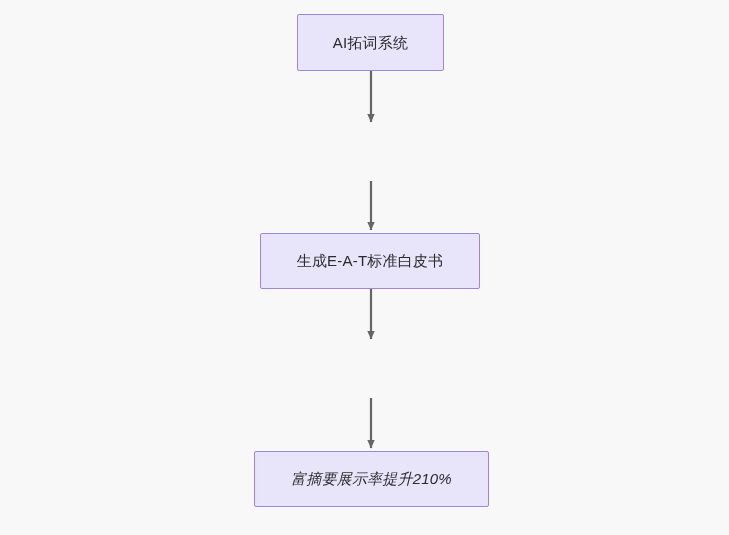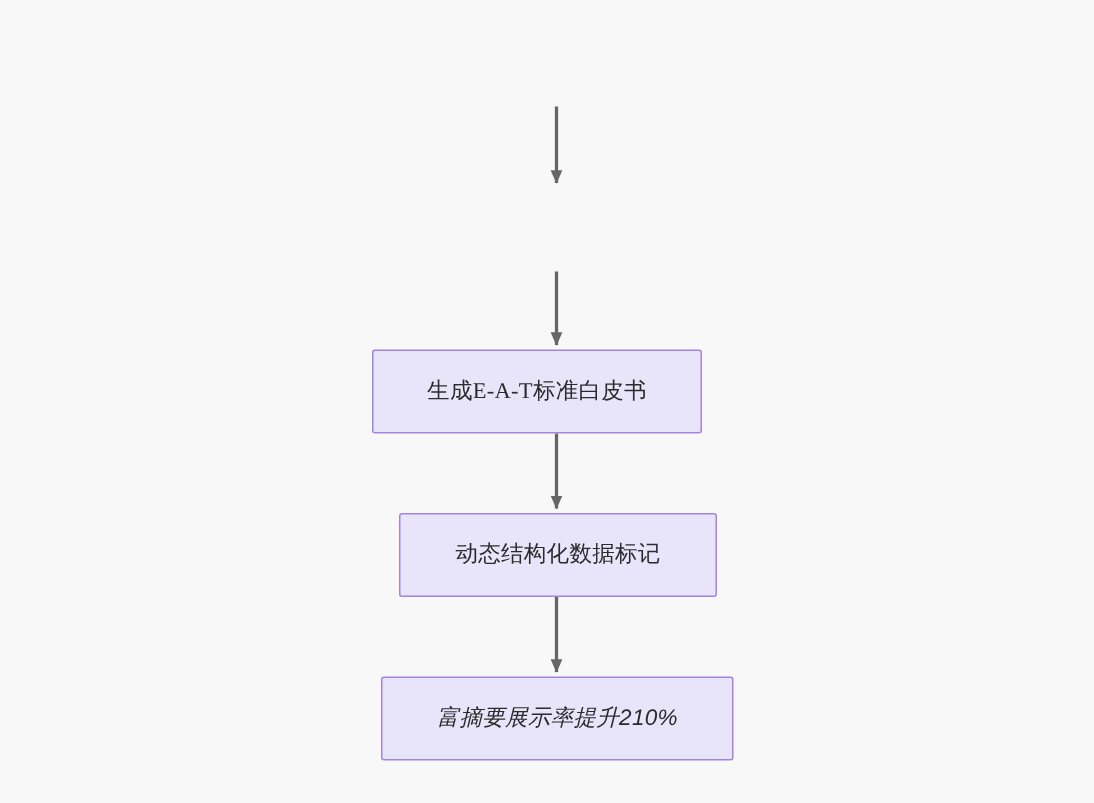--- a/index.html
+++ b/index.html
@@ -64,27 +64,27 @@
       <line x1="371" y1="181" x2="371" y2="230" stroke="#666666" stroke-width="2.2" marker-end="url(#arrowhead)"></line>
     </g>
     <g>
       <line x1="371" y1="289" x2="371" y2="339" stroke="#666666" stroke-width="2.2" marker-end="url(#arrowhead)"></line>
     </g>
     <g>
       <line x1="371" y1="398" x2="371" y2="448" stroke="#666666" stroke-width="2.2" marker-end="url(#arrowhead)"></line>
     </g>
   </svg>
 
+  <div class="node" style="left:297px; top:14px; width:147px; height:57px;">
+    <span class="node-label">AI拓词系统</span>
+  </div>
 
 
-  <div class="node" style="left:248px; top:233px; width:220px; height:56px;font-family:Liberation Serif, serif;">
+  <div class="node" style="left:260px; top:233px; width:220px; height:56px;">
     <span class="node-label">生成E-A-T标准白皮书</span>
   </div>
 
-  <div class="node" style="left:266px; top:342px; width:212px; height:56px;">
-    <span class="node-label">动态结构化数据标记</span>
-  </div>
 
   <div class="node" style="left:254px; top:451px; width:235px; height:56px;font-style:italic;">
     <span class="node-label">富摘要展示率提升210%</span>
   </div>
 
 </div>
 
 </body></html>

